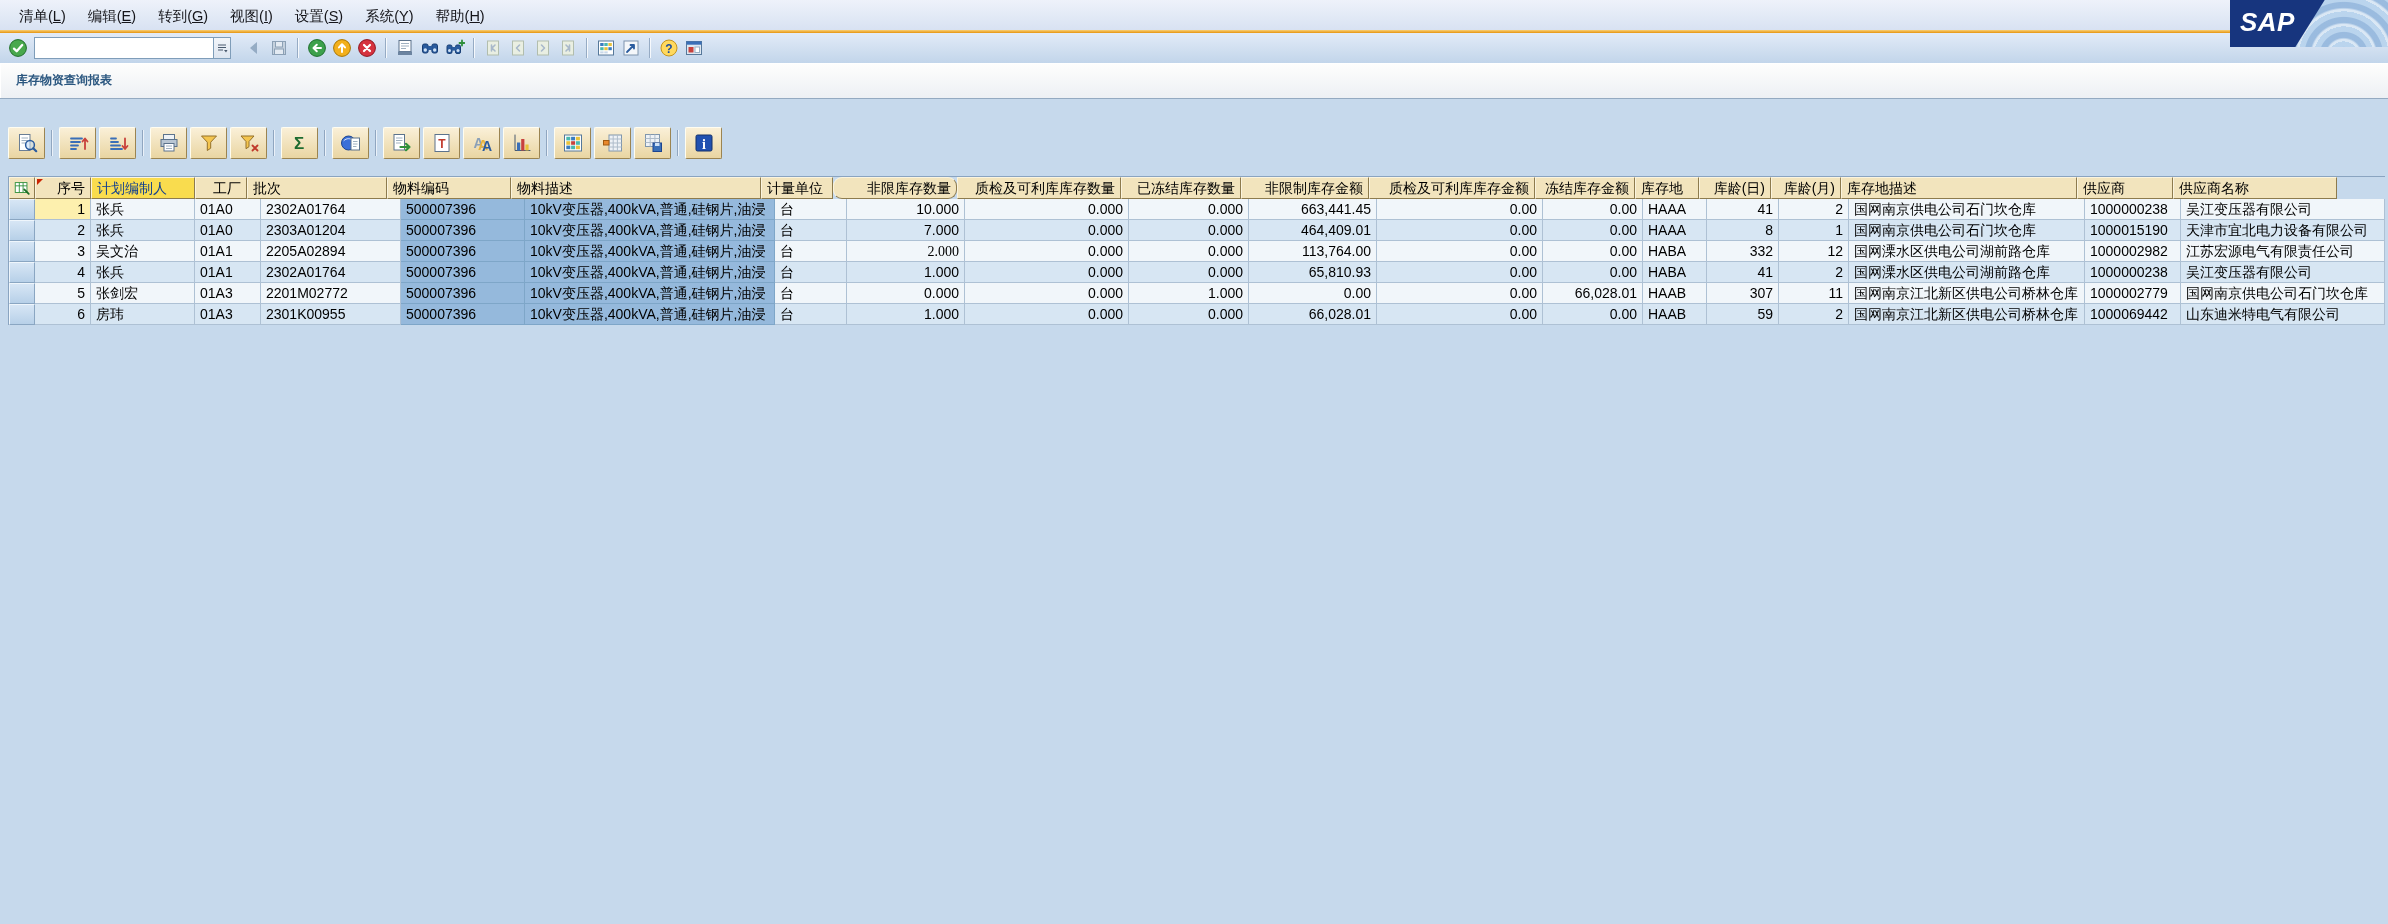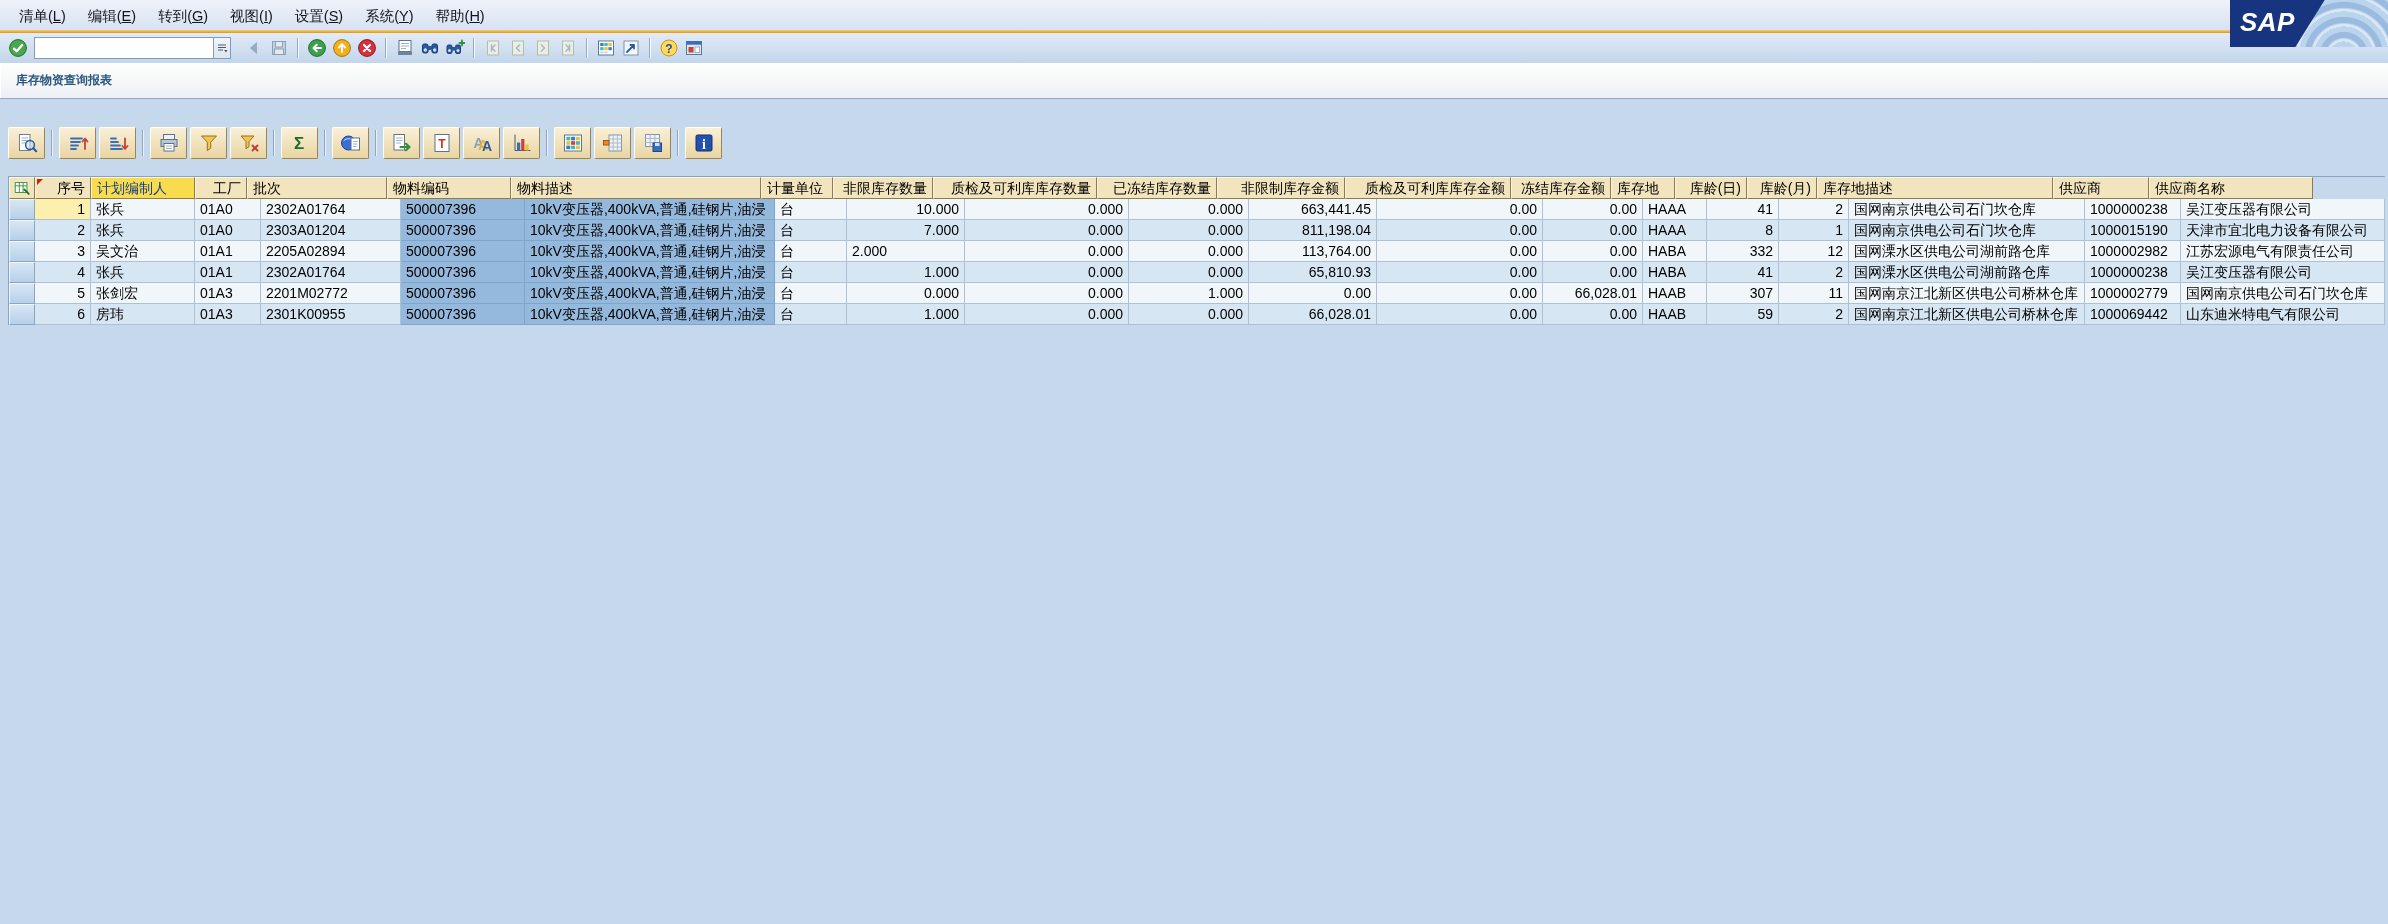--- a/index.html
+++ b/index.html
@@ -449,21 +449,21 @@
           <path d="M12.5 11.5l5 5" stroke="#1c6e26" stroke-width="2" stroke-linecap="round"></path>
         </svg>
       </div>
       <div class="g-cell" style="width: 56px; text-align: right;">序号<span class="sortmark"></span></div>
       <div class="g-cell hsel" style="width: 104px;">计划编制人</div>
       <div class="g-cell" style="width: 52px; text-align: right;">工厂</div>
       <div class="g-cell" style="width: 140px;">批次</div>
       <div class="g-cell" style="width: 124px;">物料编码</div>
       <div class="g-cell" style="width: 250px;">物料描述</div>
       <div class="g-cell" style="width: 72px;">计量单位</div>
-      <div class="g-cell" style="width: 100px; text-align: right;">非限库存数量</div>
+      <div class="g-cell" style="width: 124px; text-align: right; border-radius: 9px;">非限库存数量</div>
       <div class="g-cell" style="width: 164px; text-align: right;">质检及可利库库存数量</div>
       <div class="g-cell" style="width: 120px; text-align: right;">已冻结库存数量</div>
       <div class="g-cell" style="width: 128px; text-align: right;">非限制库存金额</div>
       <div class="g-cell" style="width: 166px; text-align: right; padding-left: 15px;">质检及可利库库存金额</div>
       <div class="g-cell" style="width: 100px; text-align: right;">冻结库存金额</div>
       <div class="g-cell" style="width: 64px;">库存地</div>
       <div class="g-cell" style="width: 72px; text-align: right;">库龄(日)</div>
       <div class="g-cell" style="width: 70px; text-align: right;">库龄(月)</div>
       <div class="g-cell" style="width: 236px;">库存地描述</div>
       <div class="g-cell" style="width: 96px;">供应商</div>
@@ -496,40 +496,40 @@
       <div class="g-cell data" style="width: 56px; text-align: right;">2</div>
       <div class="g-cell data" style="width: 104px;">张兵</div>
       <div class="g-cell data" style="width: 66px;">01A0</div>
       <div class="g-cell data" style="width: 140px;">2303A01204</div>
       <div class="g-cell data colsel" style="width: 124px;">500007396</div>
       <div class="g-cell data colsel" style="width: 250px;">10kV变压器,400kVA,普通,硅钢片,油浸</div>
       <div class="g-cell data" style="width: 72px;">台</div>
       <div class="g-cell data" style="width: 118px; text-align: right;">7.000</div>
       <div class="g-cell data" style="width: 164px; text-align: right;">0.000</div>
       <div class="g-cell data" style="width: 120px; text-align: right;">0.000</div>
-      <div class="g-cell data" style="width: 128px; text-align: right;">811,198.04</div>
+      <div class="g-cell data" style="width: 128px; text-align: right;">464,409.01</div>
       <div class="g-cell data" style="width: 166px; text-align: right;">0.00</div>
       <div class="g-cell data" style="width: 100px; text-align: right;">0.00</div>
       <div class="g-cell data" style="width: 64px;">HAAA</div>
       <div class="g-cell data" style="width: 72px; text-align: right;">8</div>
       <div class="g-cell data" style="width: 70px; text-align: right;">1</div>
       <div class="g-cell data" style="width: 236px;">国网南京供电公司石门坎仓库</div>
       <div class="g-cell data" style="width: 96px;">1000015190</div>
       <div class="g-cell data" style="width: 204px;">天津市宜北电力设备有限公司</div>
     </div>
     <div class="g-row row-odd">
       <div class="g-cell rowsel" style="width: 26px;"></div>
       <div class="g-cell data" style="width: 56px; text-align: right;">3</div>
       <div class="g-cell data" style="width: 104px;">吴文治</div>
       <div class="g-cell data" style="width: 66px;">01A1</div>
       <div class="g-cell data" style="width: 140px;">2205A02894</div>
       <div class="g-cell data colsel" style="width: 124px;">500007396</div>
       <div class="g-cell data colsel" style="width: 250px;">10kV变压器,400kVA,普通,硅钢片,油浸</div>
       <div class="g-cell data" style="width: 72px;">台</div>
-      <div class="g-cell data" style="width: 118px; text-align: left;">2.000</div>
+      <div class="g-cell data" style="width: 118px; text-align: right; font-family: Liberation Serif, serif;">2.000</div>
       <div class="g-cell data" style="width: 164px; text-align: right;">0.000</div>
       <div class="g-cell data" style="width: 120px; text-align: right;">0.000</div>
       <div class="g-cell data" style="width: 128px; text-align: right;">113,764.00</div>
       <div class="g-cell data" style="width: 166px; text-align: right;">0.00</div>
       <div class="g-cell data" style="width: 100px; text-align: right;">0.00</div>
       <div class="g-cell data" style="width: 64px;">HABA</div>
       <div class="g-cell data" style="width: 72px; text-align: right;">332</div>
       <div class="g-cell data" style="width: 70px; text-align: right;">12</div>
       <div class="g-cell data" style="width: 236px;">国网溧水区供电公司湖前路仓库</div>
       <div class="g-cell data" style="width: 96px;">1000002982</div>

